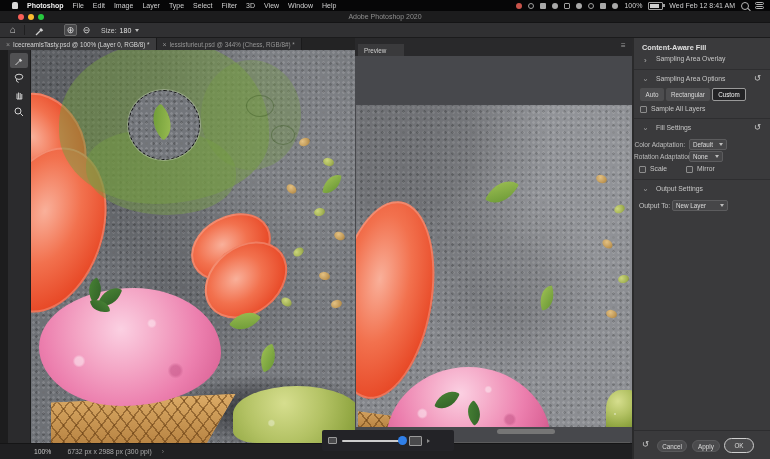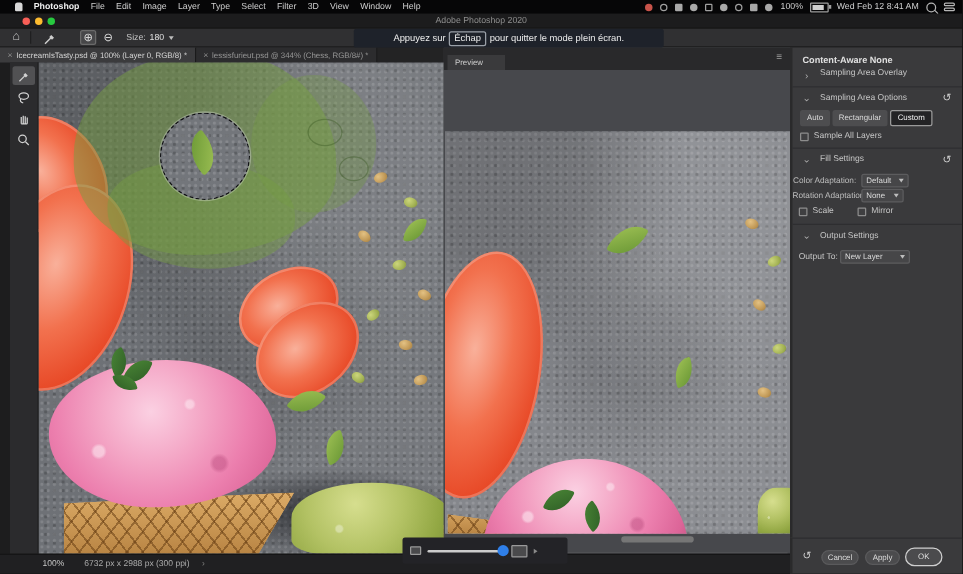--- a/index.html
+++ b/index.html
@@ -213,25 +213,20 @@
       <line x1="3" y1="11" x2="8" y2="6" stroke="#cfcfcf" stroke-width="1.2"></line>
       <path d="M8 4 l2.2 2.2 -1.6 1.6 -2.2-2.2z" fill="#cfcfcf"></path>
     </svg>
     <span class="opt-box sel">⊕</span>
     <span class="opt-box noborder">⊖</span>
     <span class="sizelbl">Size:</span>
     <span class="sizeval">180</span>
     <span class="caret"></span>
   </div>
 
-  <div id="notif" class="abs">
-    <span>Appuyez sur</span>
-    <span class="key">Échap</span>
-    <span>pour quitter le mode plein écran.</span>
-  </div>
 
   <div id="tabsbar" class="abs">
     <div class="doctab active">
       <span class="x">×</span>
       <span>IcecreamIsTasty.psd @ 100% (Layer 0, RGB/8) *</span>
     </div>
     <div class="doctab inactive">
       <span class="x">×</span>
       <span>lessisfurieut.psd @ 344% (Chess, RGB/8#) *</span>
     </div>
@@ -340,21 +335,21 @@
 
   <div id="statusbar" class="abs">
     <span class="z">100%</span>
     <span class="d">6732 px x 2988 px (300 ppi)</span>
     <span class="gt">›</span>
   </div>
 
   <span id="panelmenu" class="abs">≡</span>
 
   <div id="caf" class="abs">
-    <span class="ttl">Content-Aware None</span>
+    <span class="ttl">Content-Aware Fill</span>
 
     <span class="chev" style="left:10px;top:19px;">›</span>
     <span class="crow" style="left:22px;top:17px;">Sampling Area Overlay</span>
     <div class="hdiv" style="top:31px;"></div>
 
     <span class="chev open" style="left:10px;top:38px;">›</span>
     <span class="crow" style="left:22px;top:37px;">Sampling Area Options</span>
     <span class="reset" style="left:120px;top:36px;">↺</span>
 
     <div class="segbtn" style="left:6px;top:50px;width:24px;">Auto</div>

